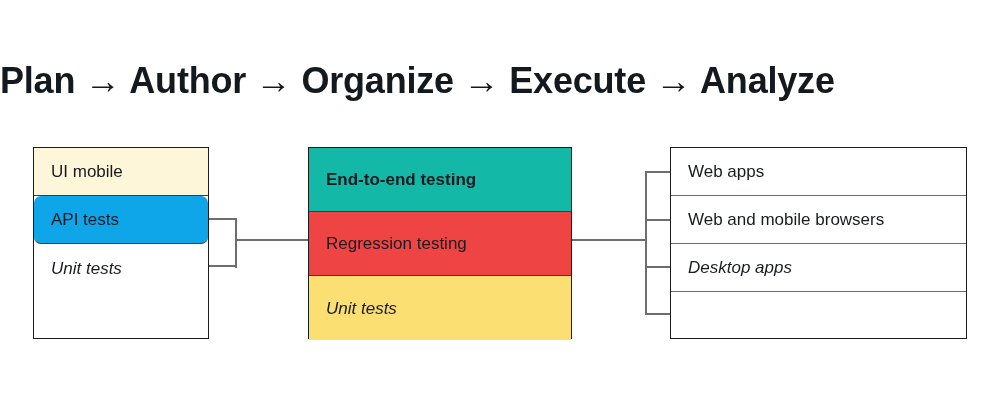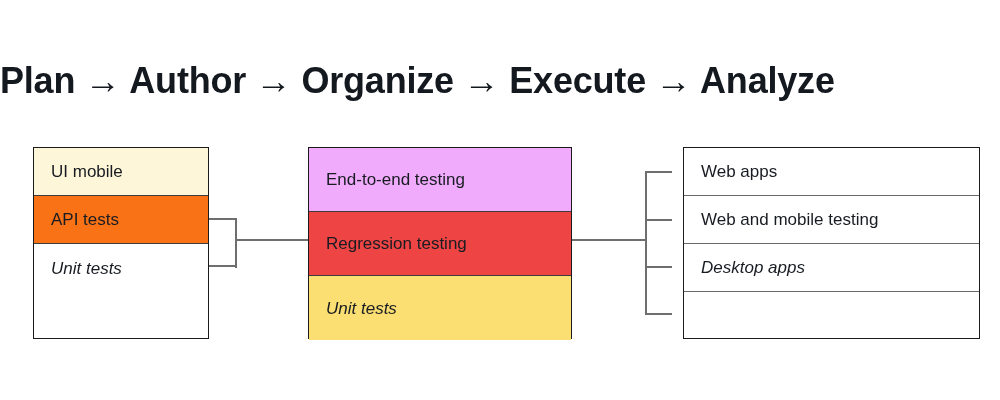--- a/index.html
+++ b/index.html
@@ -103,39 +103,39 @@
   #conn-right-stub-3      { left: 645px; top: 266px; width: 27px; }
   #conn-right-stub-4      { left: 645px; top: 313px; width: 27px; }
 </style>
 </head>
 <body style="background: rgb(255, 255, 255);">
 
 <div id="diagram-title" style="color: rgb(20, 24, 31);">Plan → Author → Organize → Execute → Analyze</div>
 
 <div class="column" id="column-left" style="border-color: rgb(27, 27, 27);">
   <div class="cell" style="background: rgb(254, 246, 217);">UI mobile</div>
-  <div class="cell" style="background: #f97316;">API tests</div>
+  <div class="cell" style="background: #0ea5e9; border-radius: 7px;">API tests</div>
   <div class="cell" style="background: rgb(255, 255, 255);">Unit tests</div>
 </div>
 
 <div class="conn-h" id="conn-left-stub-ui" style="background: rgb(110, 110, 110);"></div>
 <div class="conn-h" id="conn-left-stub-api" style="background: rgb(110, 110, 110);"></div>
 <div class="conn-v" id="conn-left-bracket-bar" style="background: rgb(110, 110, 110);"></div>
 <div class="conn-h" id="conn-left-trunk" style="background: rgb(110, 110, 110);"></div>
 
 <div class="column" id="column-middle" style="border-color: rgb(27, 27, 27);">
-  <div class="cell" style="background: #f0abfc;">End-to-end testing</div>
+  <div class="cell" style="background: #14b8a6; font-weight: bold;">End-to-end testing</div>
   <div class="cell" style="background: #ef4444;">Regression testing</div>
   <div class="cell" style="background: rgb(251, 223, 114);">Unit tests</div>
 </div>
 
 <div class="conn-h" id="conn-right-trunk" style="background: rgb(110, 110, 110);"></div>
 <div class="conn-v" id="conn-right-bracket-bar" style="background: rgb(110, 110, 110);"></div>
 <div class="conn-h" id="conn-right-stub-1" style="background: rgb(110, 110, 110);"></div>
 <div class="conn-h" id="conn-right-stub-2" style="background: rgb(110, 110, 110);"></div>
 <div class="conn-h" id="conn-right-stub-3" style="background: rgb(110, 110, 110);"></div>
 <div class="conn-h" id="conn-right-stub-4" style="background: rgb(110, 110, 110);"></div>
 
-<div class="column" id="column-right" style="border-color: rgb(27, 27, 27); margin-left: 13px;">
+<div class="column" id="column-right" style="border-color: rgb(27, 27, 27);">
   <div class="cell" style="background: rgb(255, 255, 255);">Web apps</div>
-  <div class="cell" style="background: rgb(255, 255, 255);">Web and mobile testing</div>
+  <div class="cell" style="background: rgb(255, 255, 255);">Web and mobile browsers</div>
   <div class="cell" style="background: rgb(255, 255, 255);">Desktop apps</div>
 </div>
 
 </body></html>

